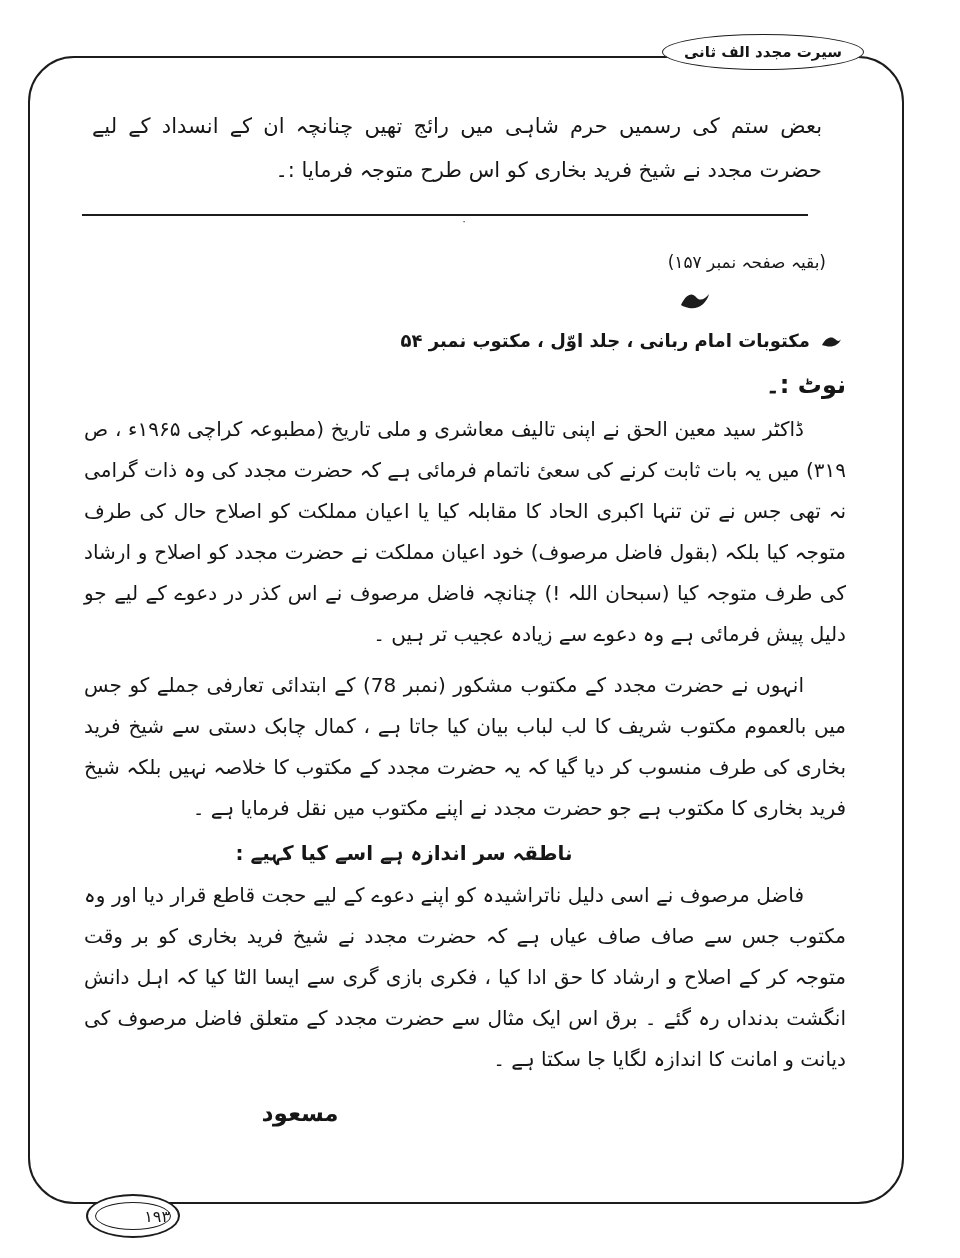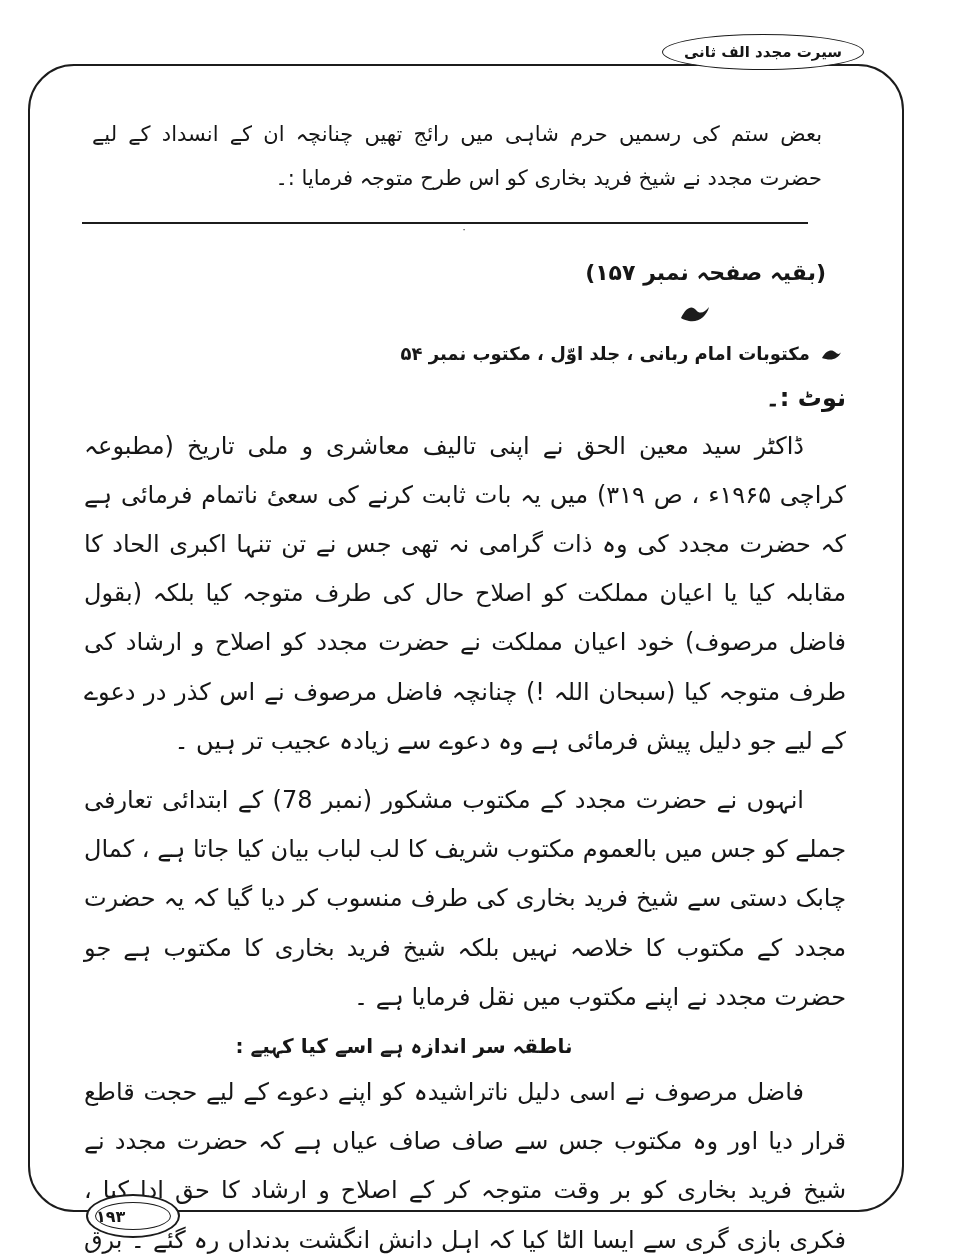--- a/index.html
+++ b/index.html
@@ -15,21 +15,21 @@
     background: #ffffff;
     font-family: "DejaVu Sans", sans-serif;
     color: #161616;
     overflow: hidden;
     padding-left: 14px;
   }
   
   .frame {
     position: absolute;
     left: 42px;
-    top: 64px;
+    top: 56px;
     width: 876px;
     height: 1148px;
     border: 2.5px solid #1c1c1c;
     border-radius: 46px;
     box-sizing: border-box;
     padding: 46px 54px 0 50px;
     direction: rtl;
     background: #ffffff;
   }
   
@@ -65,46 +65,46 @@
     justify-content: center;
     z-index: 3;
   }
   .page-num-inner {
     width: 74px;
     height: 26px;
     border: 1.5px solid #1c1c1c;
     border-radius: 50%;
     display: flex;
     align-items: center;
-    justify-content: flex-end;
+    justify-content: flex-start;
     font-size: 16px;
-    font-weight: bold;
+    font-weight: normal;
   }
   .intro {
     font-size: 21px;
     line-height: 2.1;
     text-align: justify;
     margin: 0 26px 0 12px;
   }
   .divider {
     border: none;
     border-top: 2px solid #1c1c1c;
     margin: 22px 40px 0 2px;
   }
   .divider-dot {
     text-align: center;
     font-size: 10px;
     line-height: 8px;
     margin: 2px 0 0 0;
   }
   .continuation {
     text-align: right;
-    font-size: 22px;
+    font-size: 17px;
     margin: 26px 22px 0 0;
-    font-weight: bold;
+    font-weight: normal;
   }
   .ornament-line {
     text-align: right;
     padding-right: 136px;
     margin-top: 18px;
     height: 26px;
   }
   .reference {
     text-align: right;
     font-size: 18px;
@@ -115,21 +115,21 @@
     display: inline-block;
     margin-left: 10px;
     vertical-align: middle;
   }
   .note-label {
     font-size: 24px;
     font-weight: bold;
     margin: 18px 2px 0 0;
   }
   .para {
-    font-size: 24px;
+    font-size: 20px;
     line-height: 2.05;
     text-align: justify;
     margin: 10px 2px 0 4px;
     text-indent: 42px;
   }
   .verse {
     text-align: center;
     font-size: 20px;
     margin: 12px 120px 0 0;
     font-weight: bold;

